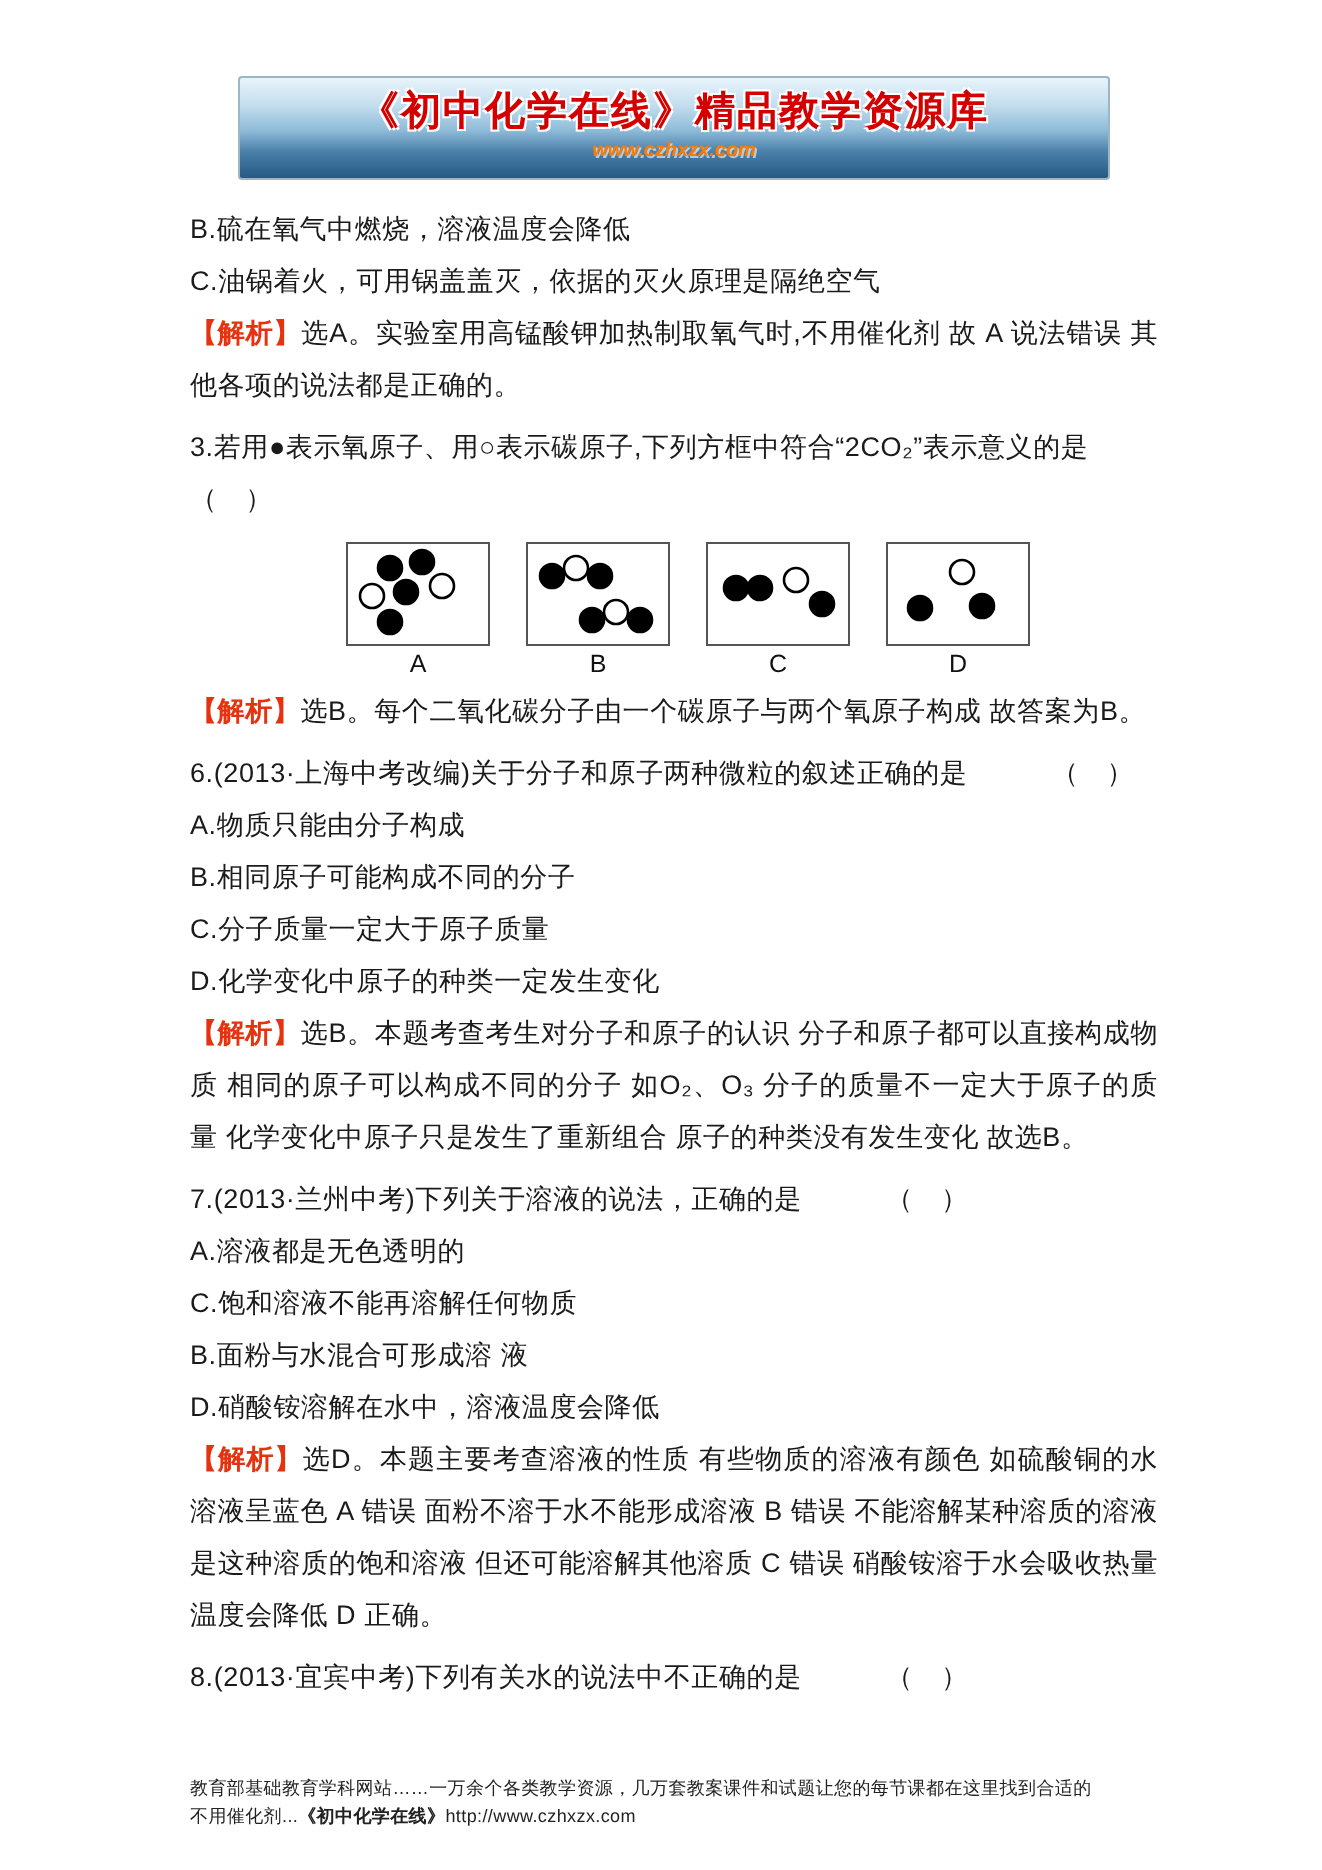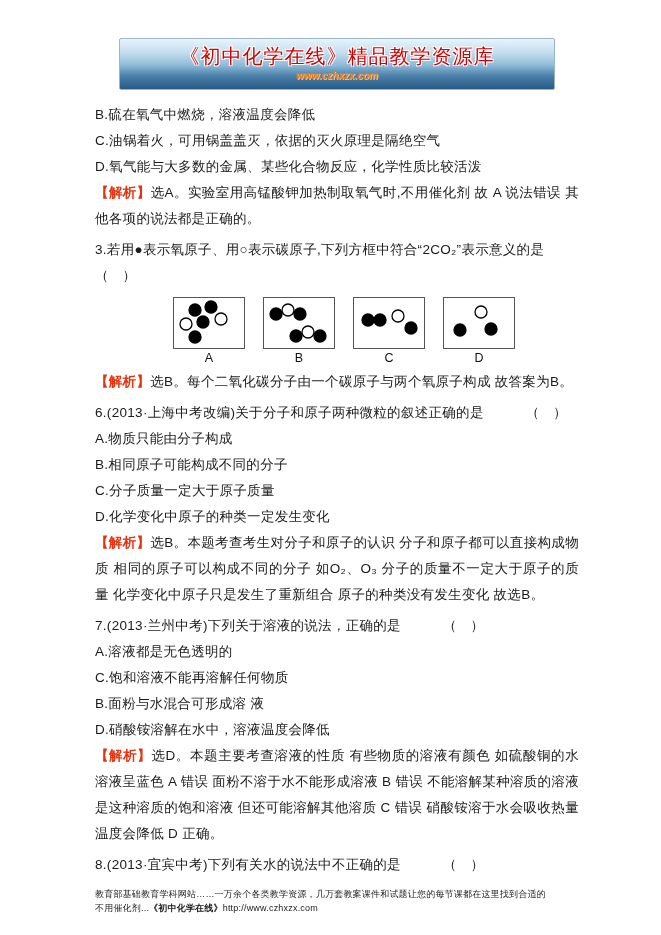--- a/index.html
+++ b/index.html
@@ -10,21 +10,21 @@
     background:#ffffff; color:#1a1a1a; overflow:hidden;
     padding:38px 82px 0 95px;
   }
   .banner {
     width:436px; height:52px; margin:0 auto 12px auto;
     background:linear-gradient(180deg,#e8f4fb 0%,#c2ddee 28%,#8fbcd9 52%,#4a7fa8 74%,#245a85 100%);
     border:1px solid #9db6c6; border-radius:2px;
     display:flex; flex-direction:column; align-items:center; justify-content:center;
   }
   .banner-title {
-    font-size:20px; font-weight:normal; color:#d40000; letter-spacing:1px;
+    font-size:20px; font-weight:bold; color:#d40000; letter-spacing:1px;
     text-shadow:1px 1px 0 #ffffff, -1px -1px 0 #ffffff, 1px -1px 0 #ffffff, -1px 1px 0 #ffffff;
     line-height:22px;
   }
   .banner-url {
     font-size:10px; font-weight:bold; font-style:italic; color:#ff7a00;
     text-shadow:1px 1px 0 rgba(255,255,255,.6); line-height:17px;
   }
   p.line { font-size:13.5px; line-height:26px; letter-spacing:.3px; }
   p.stem { margin-top:5px; }
   p.analysis { text-align:justify; }
@@ -46,21 +46,20 @@
 
 <div class="page">
 
   <div class="banner">
     <div class="banner-title">《初中化学在线》精品教学资源库</div>
     <div class="banner-url">www.czhxzx.com</div>
   </div>
 
   <p class="line">B.硫在氧气中燃烧，溶液温度会降低</p>
   <p class="line">C.油锅着火，可用锅盖盖灭，依据的灭火原理是隔绝空气</p>
-  <p class="line">D.氧气能与大多数的金属、某些化合物反应，化学性质比较活泼</p>
   <p class="line analysis"><span class="tag">【解析】</span><span>选A。实验室用高锰酸钾加热制取氧气时,不用催化剂 故 A 说法错误 其他各项的说法都是正确的。</span></p>
 
   <p class="line stem">3.若用●表示氧原子、用○表示碳原子,下列方框中符合“2CO₂”表示意义的是</p>
   <p class="line">（　）</p>
   <div class="diagram">
       <div class="dia-box-wrap">
         <svg class="dia-box" width="72" height="52" viewBox="0 0 72 52">
           <rect x="0.5" y="0.5" width="71" height="51" fill="#fff" stroke="#555" stroke-width="1"></rect>
           <circle cx="22" cy="13" r="6" fill="#000" stroke="#000" stroke-width="1.3"></circle>
           <circle cx="38" cy="10" r="6" fill="#000" stroke="#000" stroke-width="1.3"></circle>

